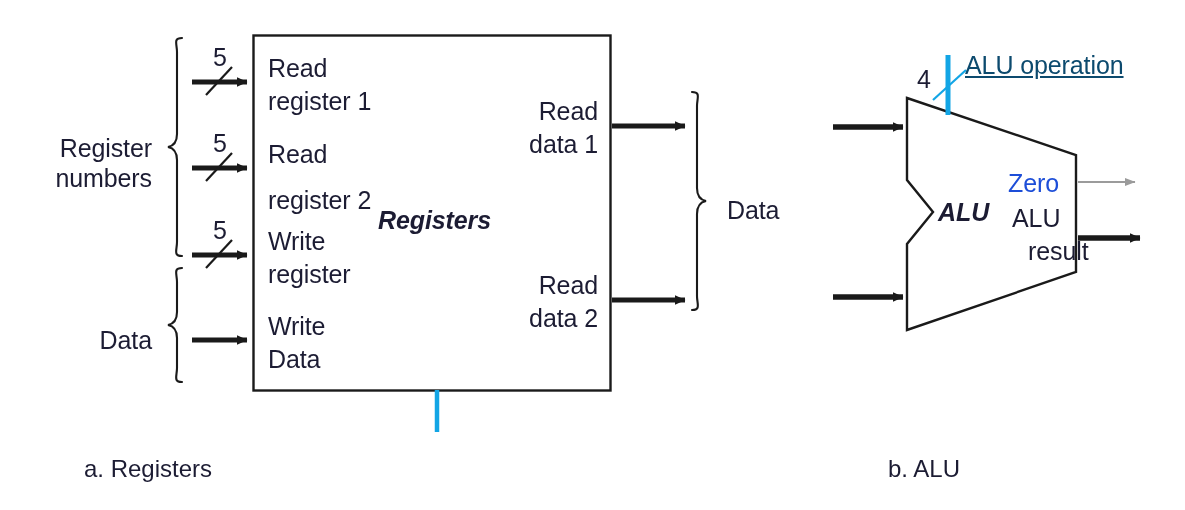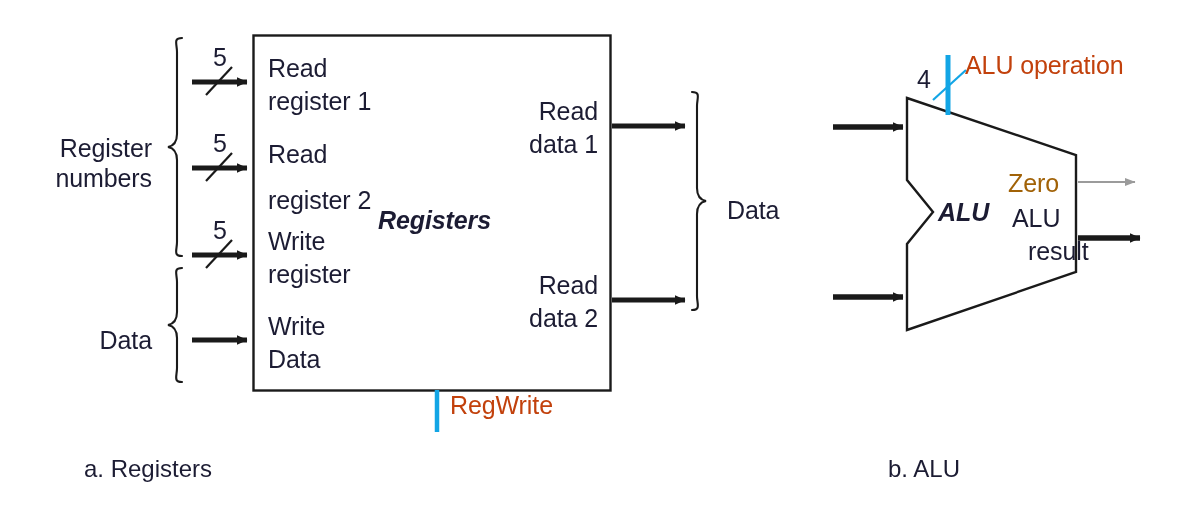--- a/index.html
+++ b/index.html
@@ -30,22 +30,22 @@
   .lbl {
     position: absolute;
     font-family: "Liberation Sans", sans-serif;
     font-size: 25px;
     line-height: 30px;
     color: #1c1c33;
     white-space: pre;
     letter-spacing: -0.1px;
   }
   .lbl.bold { font-weight: bold; font-style: italic; }
-  .lbl.cyan { color: #c2410c; }
-  .lbl.gray { color: #a16207; }
+  .lbl.cyan { color: #0c4a6e; text-decoration: underline; }
+  .lbl.gray { color: #1d4ed8; }
   .lbl.center { text-align: center; }
   .lbl.right { text-align: right; }
   .caption {
     position: absolute;
     font-size: 24px;
     color: #1c1c33;
     white-space: pre;
     margin-left: 48px;
   }
 </style>
@@ -131,21 +131,20 @@
   <div class="lbl" style="left:268px; top:344px;">Data</div>
 
   <div class="lbl bold" style="left:378px; top:205px;">Registers</div>
 
   <div class="lbl right" style="left:430px; top:96px; width:168px;">Read</div>
   <div class="lbl right" style="left:430px; top:129px; width:168px;">data 1</div>
 
   <div class="lbl right" style="left:430px; top:270px; width:168px;">Read</div>
   <div class="lbl right" style="left:430px; top:303px; width:168px;">data 2</div>
 
-  <div class="lbl cyan" style="left:450px; top:390px;">RegWrite</div>
 
   <div class="lbl cyan" style="left:965px; top:50px;">ALU operation</div>
 
   <div class="lbl" style="left:917px; top:64px;">4</div>
 
   <div class="lbl bold" style="left:938px; top:197px;">ALU</div>
 
   <div class="lbl gray" style="left:1008px; top:168px;">Zero</div>
 
   <div class="lbl" style="left:1012px; top:203px;">ALU</div>

